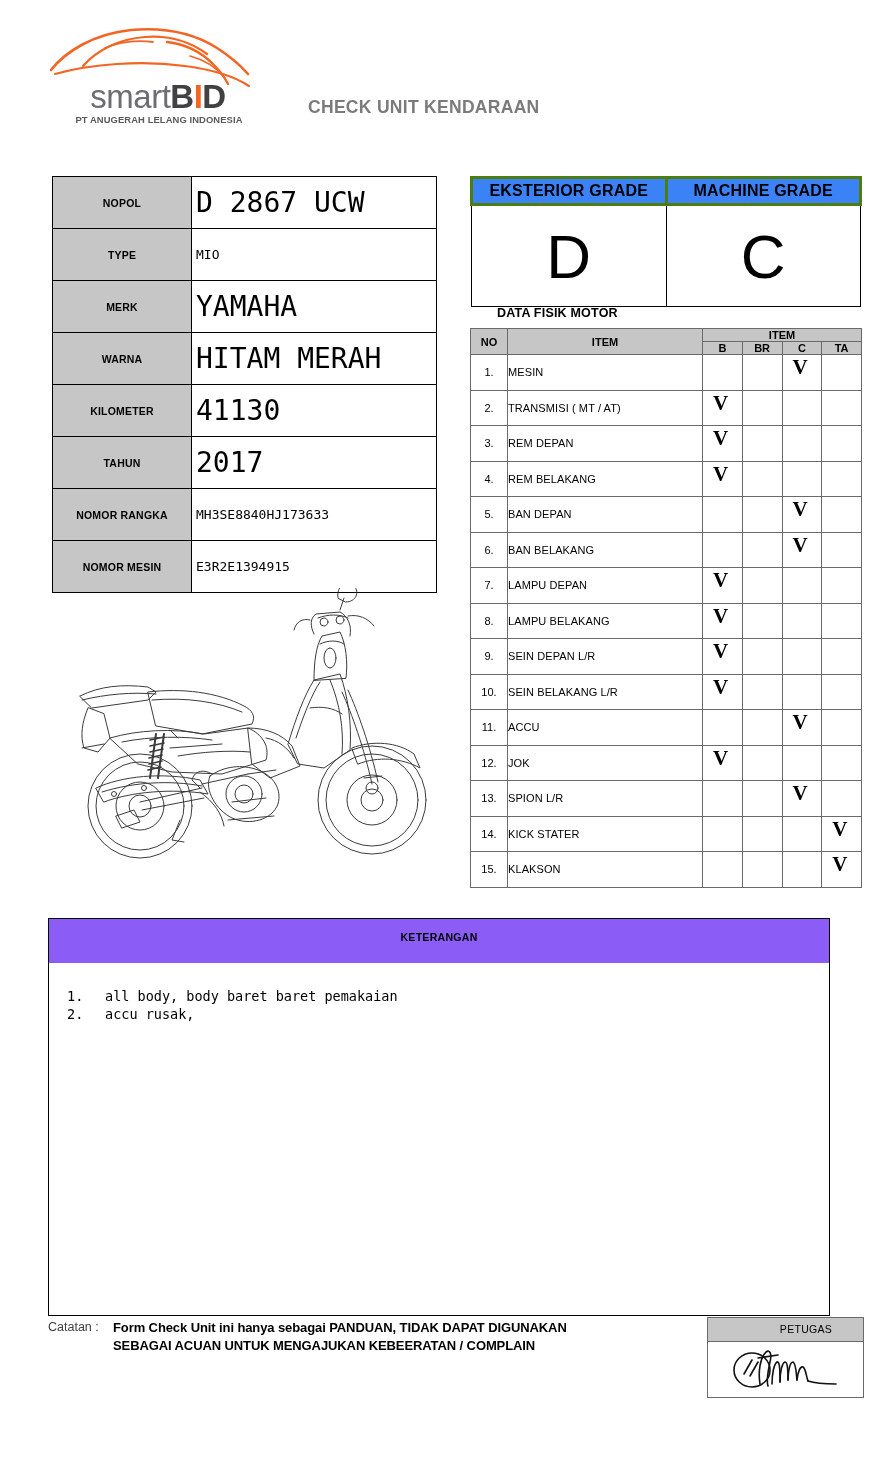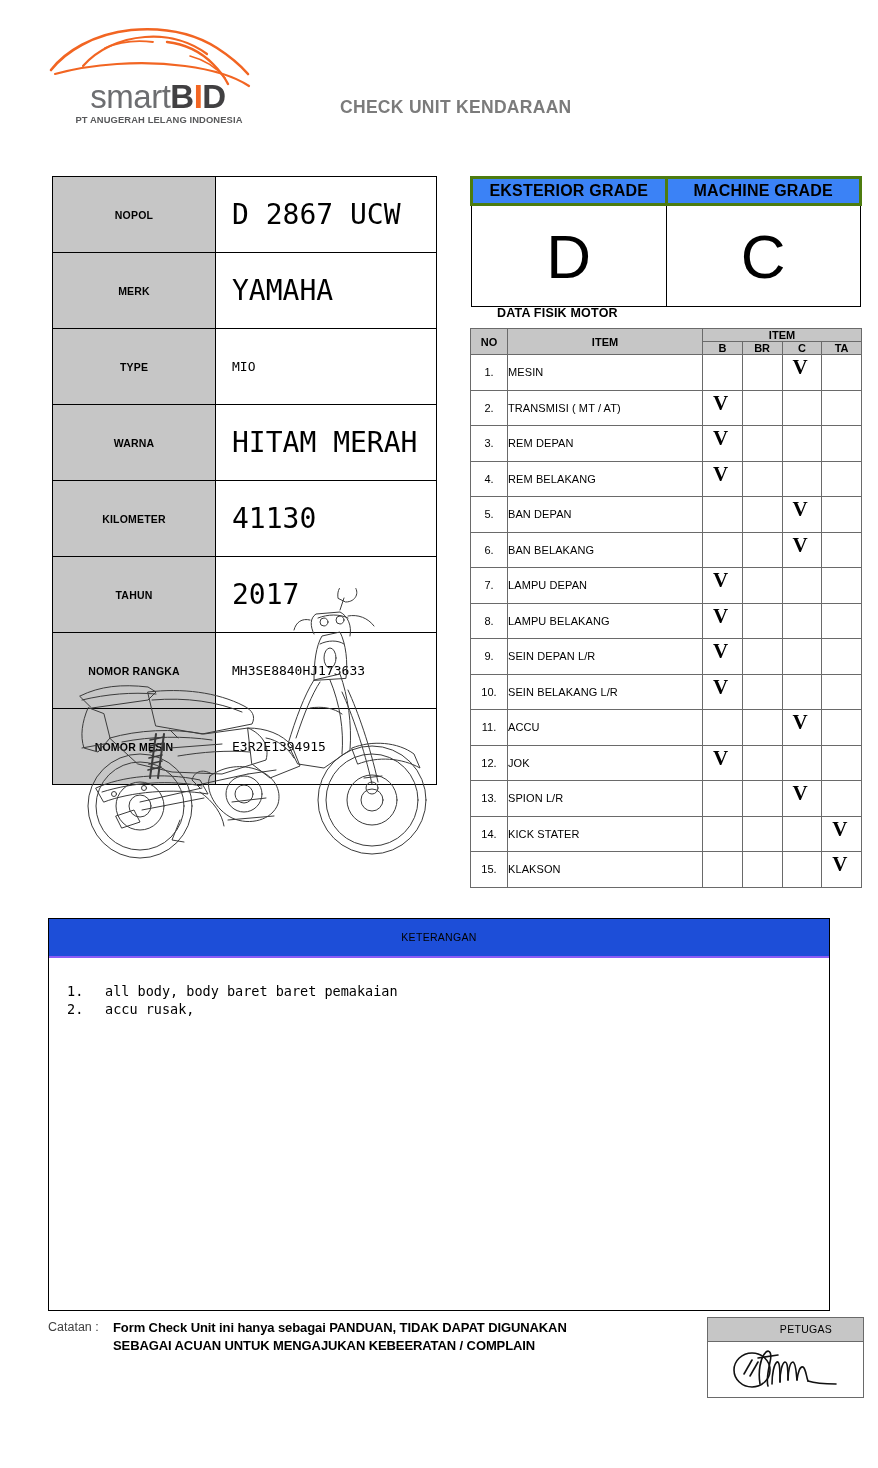--- a/index.html
+++ b/index.html
@@ -49,39 +49,39 @@
     width: 212px;
     text-align: center;
     font-size: 9.4px;
     font-weight: bold;
     color: #58595b;
     letter-spacing: 0.1px;
     white-space: nowrap;
   }
   .doc-title {
     position: absolute;
-    left: 340px; top: 97px;
+    left: 308px; top: 97px;
     font-size: 17.5px;
     font-weight: bold;
     color: #7b7b7b;
     letter-spacing: 0.3px;
   }
 
   
   .info-table {
     position: absolute;
     left: 52px; top: 176px;
     width: 385px;
     border-collapse: collapse;
     table-layout: fixed;
   }
   .info-table td {
     border: 1px solid #000;
     height: 43px;
-    padding: 16px;
+    padding: 4px;
   }
   .info-label {
     width: 130px;
     background: #c6c6c6;
     text-align: center;
     font-size: 10.5px;
     font-weight: bold;
     letter-spacing: 0.2px;
   }
   .info-value {
@@ -177,27 +177,27 @@
 
   
   .ket-box {
     position: absolute;
     left: 48px; top: 918px;
     width: 780px;
     border: 1px solid #000;
     background: #fff;
   }
   .ket-head {
-    background: #1d4ed8;
-    border-bottom: 2px solid #8b5cf6;
+    background: #8b5cf6;
+    border-bottom: 7px solid #8b5cf6;
     height: 37px;
     line-height: 37px;
     text-align: center;
     font-size: 10.5px;
-    font-weight: normal;
+    font-weight: bold;
     letter-spacing: 0.3px;
   }
   .ket-body {
     height: 328px;
     padding: 24px 0 0 18px;
     font-family: "DejaVu Sans Mono", monospace;
     font-size: 13.5px;
     line-height: 1.35;
   }
   .ket-line { display: flex; }
@@ -261,26 +261,26 @@
   <div class="doc-title">CHECK UNIT KENDARAAN</div>
 </div>
 
 <table class="info-table">
   <tbody>
       <tr>
         <td class="info-label">NOPOL</td>
         <td class="info-value v-big">D 2867 UCW</td>
       </tr>
       <tr>
+        <td class="info-label">TYPE</td>
+        <td class="info-value v-small">MIO</td>
+      </tr>
+      <tr>
         <td class="info-label">MERK</td>
         <td class="info-value v-big">YAMAHA</td>
-      </tr>
-      <tr>
-        <td class="info-label">TYPE</td>
-        <td class="info-value v-small">MIO</td>
       </tr>
       <tr>
         <td class="info-label">WARNA</td>
         <td class="info-value v-big">HITAM MERAH</td>
       </tr>
       <tr>
         <td class="info-label">KILOMETER</td>
         <td class="info-value v-big">41130</td>
       </tr>
       <tr>

